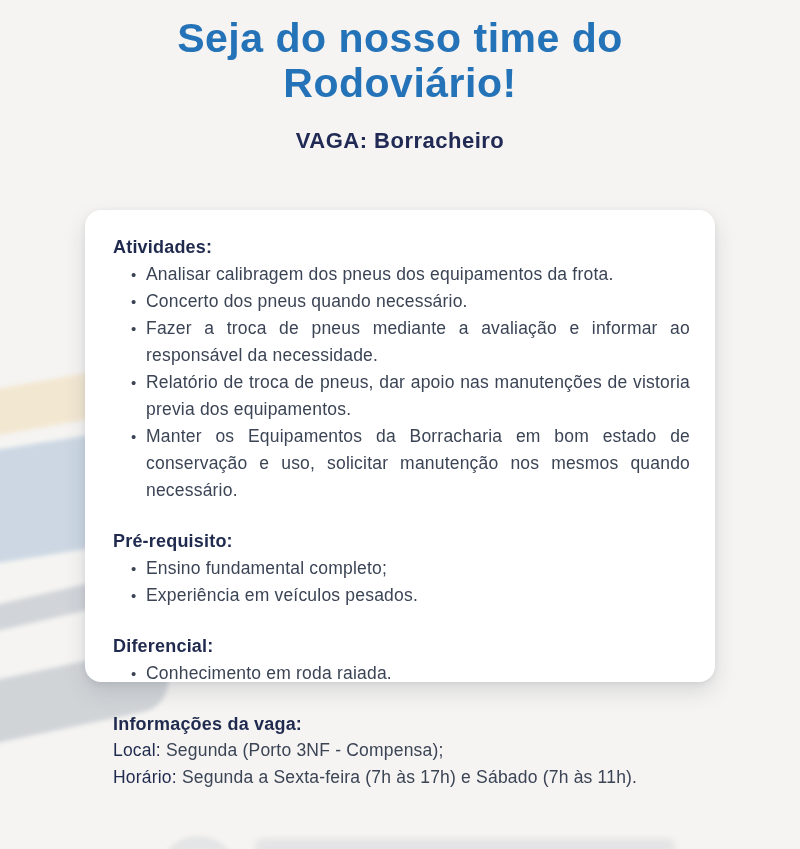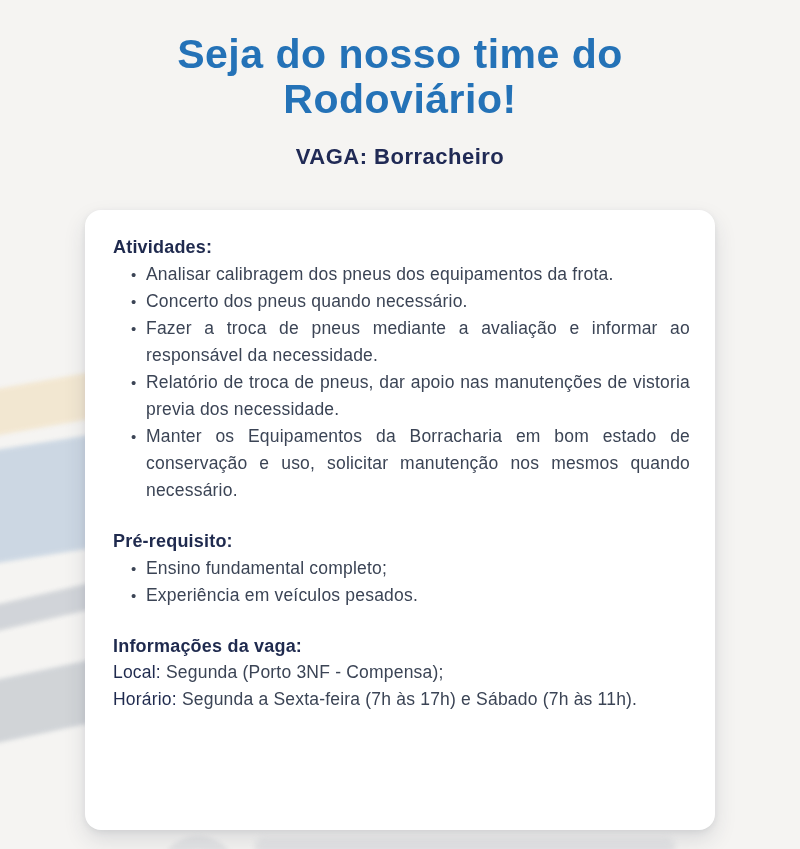--- a/index.html
+++ b/index.html
@@ -43,35 +43,35 @@
     border: 16px solid #dedfe1; border-radius: 50%;
     opacity: .7; filter: blur(2px);
   }
   .watermark-bar {
     left: 255px; top: 838px; width: 420px; height: 40px;
     background: #dcdde0; opacity: .65;
     border-radius: 8px; filter: blur(3px);
   }
 
   
-  .header { position: relative; text-align: center; padding-top: 32px; }
+  .header { position: relative; text-align: center; padding-top: 16px; }
   .title {
     font-size: 41px; line-height: 45px; font-weight: bold;
     color: #2472b7; letter-spacing: 0.5px;
   }
   .subtitle {
     margin-top: 22px;
     font-size: 22px; font-weight: bold;
     color: #202a55; letter-spacing: 0.5px;
   }
 
   
   .card {
     position: absolute;
-    left: 85px; top: 210px; width: 630px; height: 620px;
+    left: 85px; top: 210px; width: 630px; height: 472px;
     background: #ffffff;
     border-radius: 16px;
     box-shadow: 0 10px 22px rgba(40,50,70,0.13), 0 2px 6px rgba(40,50,70,0.08);
     padding: 24px 25px 30px 28px;
     color: #3b4455;
     font-size: 17.5px;
     letter-spacing: 0.2px;
     line-height: 27px;
   }
   .section-heading {
@@ -115,33 +115,39 @@
 </div>
 
 <div class="card">
 
   <div class="section">
     <div class="section-heading">Atividades:</div>
     <ul class="bullets">
       <li>Analisar calibragem dos pneus dos equipamentos da frota.</li>
       <li>Concerto dos pneus quando necessário.</li>
       <li>Fazer a troca de pneus mediante a avaliação e informar ao responsável da necessidade.</li>
-      <li>Relatório de troca de pneus, dar apoio nas manutenções de vistoria previa dos necessidade.</li>
+      <li>Relatório de troca de pneus, dar apoio nas manutenções de vistoria previa dos equipamentos.</li>
       <li>Manter os Equipamentos da Borracharia em bom estado de conservação e uso, solicitar manutenção nos mesmos quando necessário.</li>
     </ul>
   </div>
 
   <div class="section">
     <div class="section-heading">Pré-requisito:</div>
     <ul class="bullets">
       <li>Ensino fundamental completo;</li>
       <li>Experiência em veículos pesados.</li>
     </ul>
   </div>
 
+  <div class="section">
+    <div class="section-heading">Diferencial:</div>
+    <ul class="bullets">
+      <li>Conhecimento em roda raiada.</li>
+    </ul>
+  </div>
 
   <div class="section">
     <div class="section-heading">Informações da vaga:</div>
     <div class="info-line">
       <span class="info-label">Local:</span><span> Segunda (Porto 3NF - Compensa);</span>
     </div>
     <div class="info-line">
       <span class="info-label">Horário:</span><span> Segunda a Sexta-feira (7h às 17h) e Sábado (7h às 11h).</span>
     </div>
   </div>

